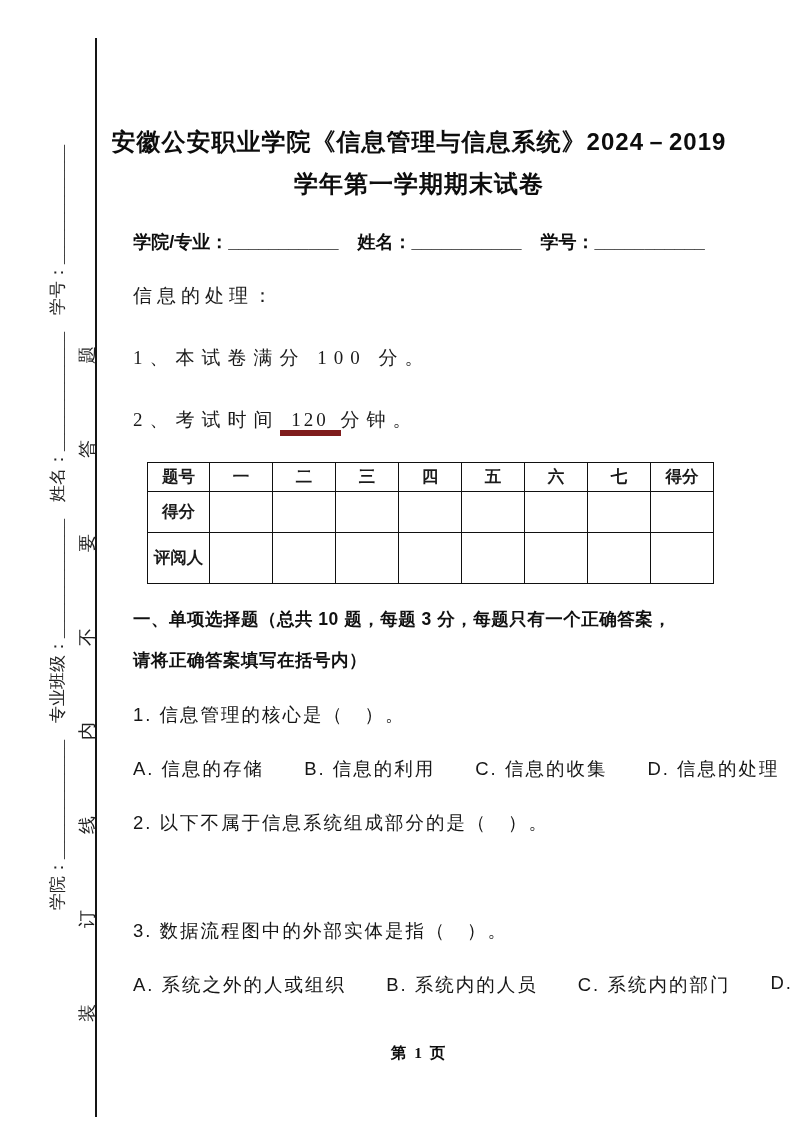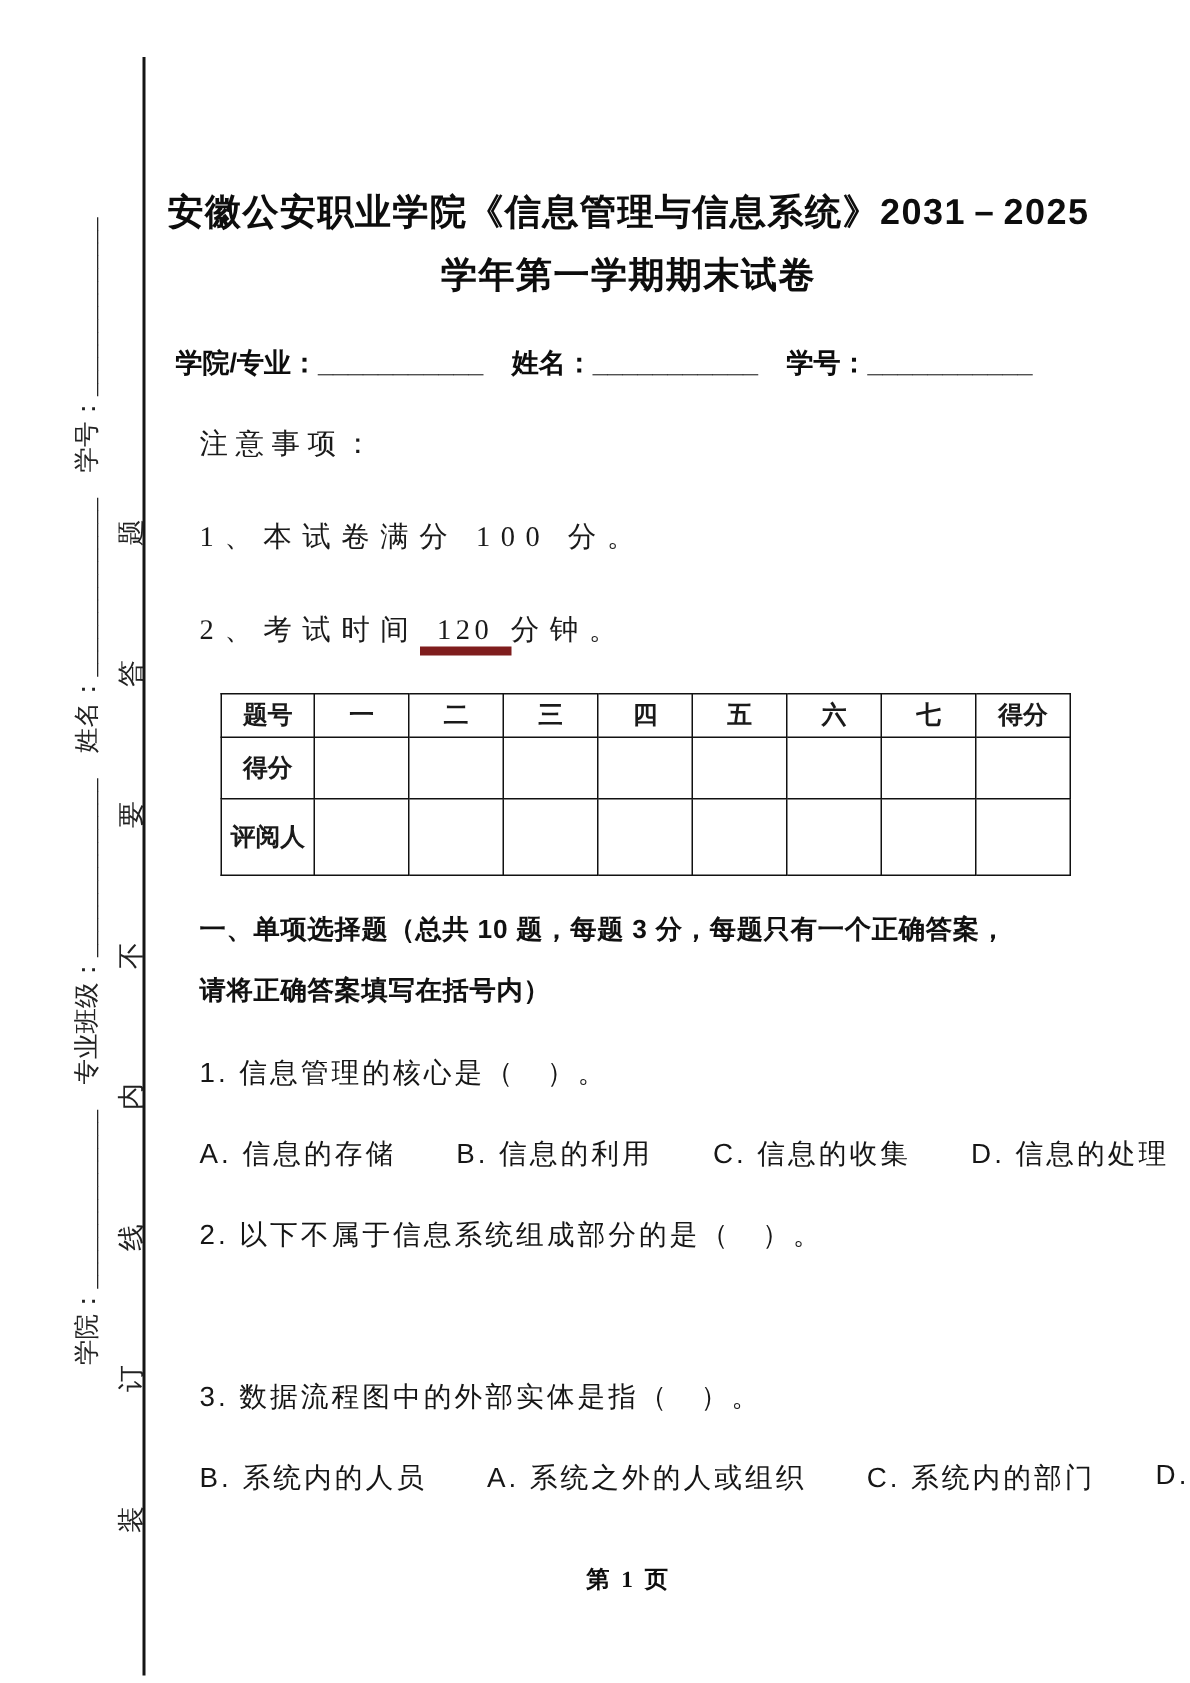--- a/index.html
+++ b/index.html
@@ -18,21 +18,21 @@
   .margin-binding{
     left:-259px;top:666px;width:690px;height:22px;
     font-family:"Liberation Serif",serif;font-size:18px;letter-spacing:76px;color:#222;
   }
   
   .title{
     position:absolute;left:110px;top:121px;width:618px;text-align:center;
     font-weight:bold;font-size:24px;line-height:42px;letter-spacing:1px;color:#0d0d0d;
   }
   .fields-row{
-    position:absolute;left:110px;top:230px;width:618px;text-align:left;
+    position:absolute;left:110px;top:230px;width:618px;text-align:center;
     font-weight:bold;font-size:18px;color:#0d0d0d;
   }
   .fields-row .blank{font-weight:bold;letter-spacing:0;}
   .fields-row .fld{margin:0 7px;display:inline-block;}
   
   .notice-h{position:absolute;left:133px;top:283px;font-family:"Liberation Serif",serif;font-size:19px;letter-spacing:5px;}
   .note{position:absolute;left:133px;font-family:"Liberation Serif",serif;font-size:19px;letter-spacing:7px;}
   .n1{top:345px;}
   .n2{top:407px;}
   .uline{border-bottom:6px solid #7f1d1d;letter-spacing:3px;padding:0 4px;}
@@ -67,31 +67,31 @@
 </head>
 <body>
 
 <div class="page">
 
   <div class="vline"></div>
   <div class="rot margin-fields">学院：______________　专业班级：______________　姓名：______________　学号：______________</div>
   <div class="rot margin-binding">装订线内不要答题</div>
 
   <div class="title">
-    <div>安徽公安职业学院《信息管理与信息系统》2031－2025</div>
+    <div>安徽公安职业学院《信息管理与信息系统》2024－2019</div>
     <div>学年第一学期期末试卷</div>
   </div>
 
   <div class="fields-row">
     <span class="fld"><span>学院/专业：</span><span class="blank">___________</span></span>
     <span class="fld"><span>姓名：</span><span class="blank">___________</span></span>
     <span class="fld"><span>学号：</span><span class="blank">___________</span></span>
   </div>
 
-  <div class="notice-h">注意事项：</div>
+  <div class="notice-h">信息的处理：</div>
   <div class="note n1">1、本试卷满分 100 分。</div>
   <div class="note n2">
     <span>2、考试时间</span><span class="uline">&nbsp;120&nbsp;</span><span>分钟。</span>
   </div>
 
   <table class="score-table">
     <tbody>
         <tr class="hrow">
       <td class="c0">题号</td>
       <td>一</td>
@@ -138,21 +138,21 @@
     <span>A. 信息的存储</span>
     <span>B. 信息的利用</span>
     <span>C. 信息的收集</span>
     <span>D. 信息的处理</span>
   </div>
 
   <div class="qline q2">2. 以下不属于信息系统组成部分的是（　）。</div>
 
   <div class="qline q3">3. 数据流程图中的外部实体是指（　）。</div>
   <div class="qline opts o3">
+    <span>A. 系统之外的人或组织</span>
     <span>B. 系统内的人员</span>
-    <span>A. 系统之外的人或组织</span>
     <span>C. 系统内的部门</span>
     <span>D.</span>
   </div>
 
   <div class="footer">第 1 页</div>
 
 </div>
 
 </body></html>

